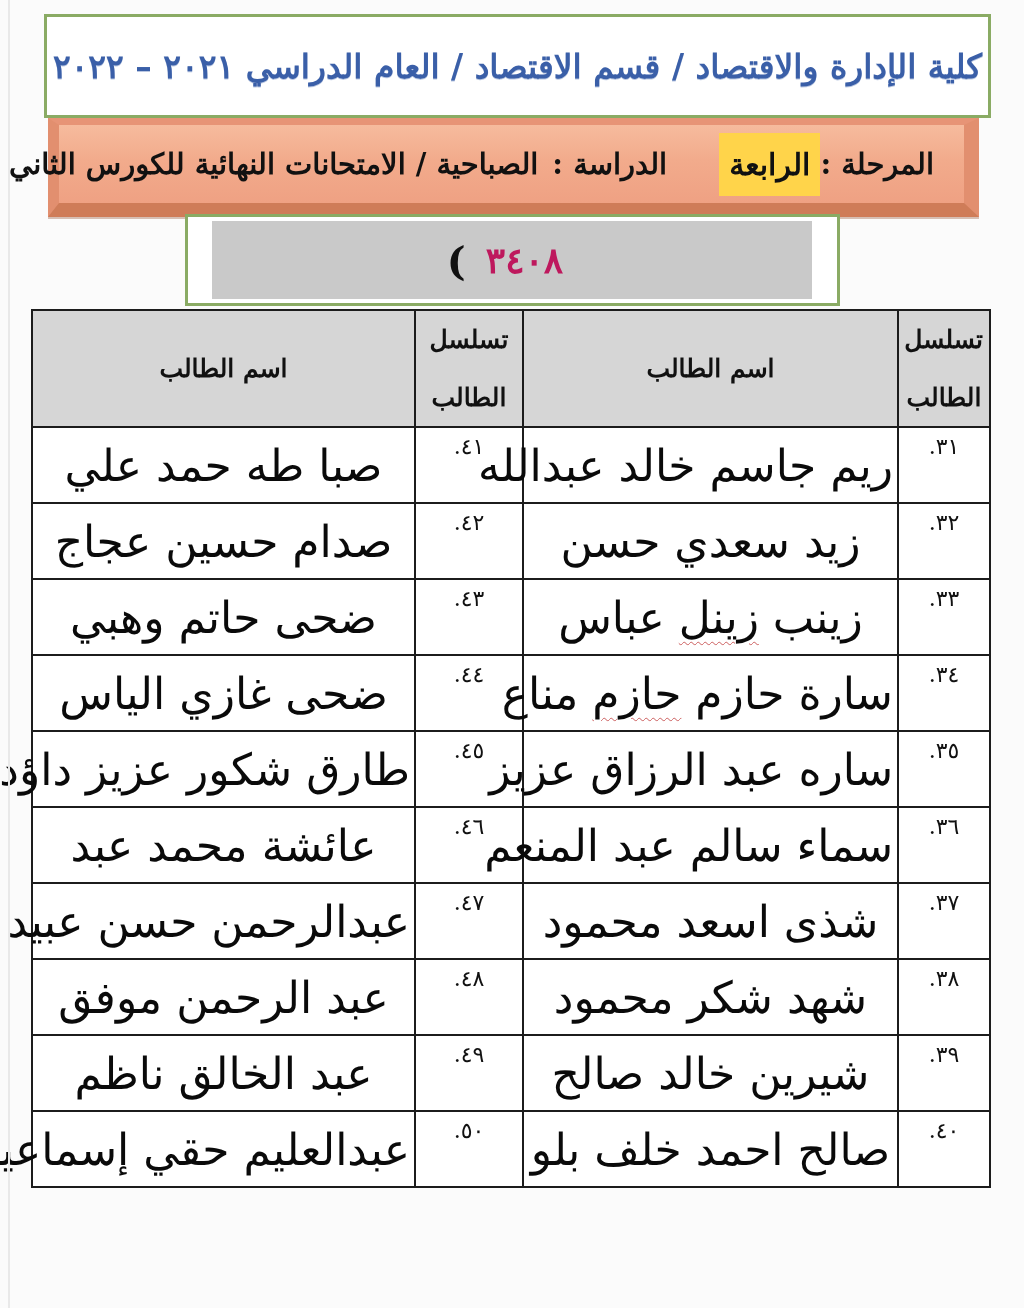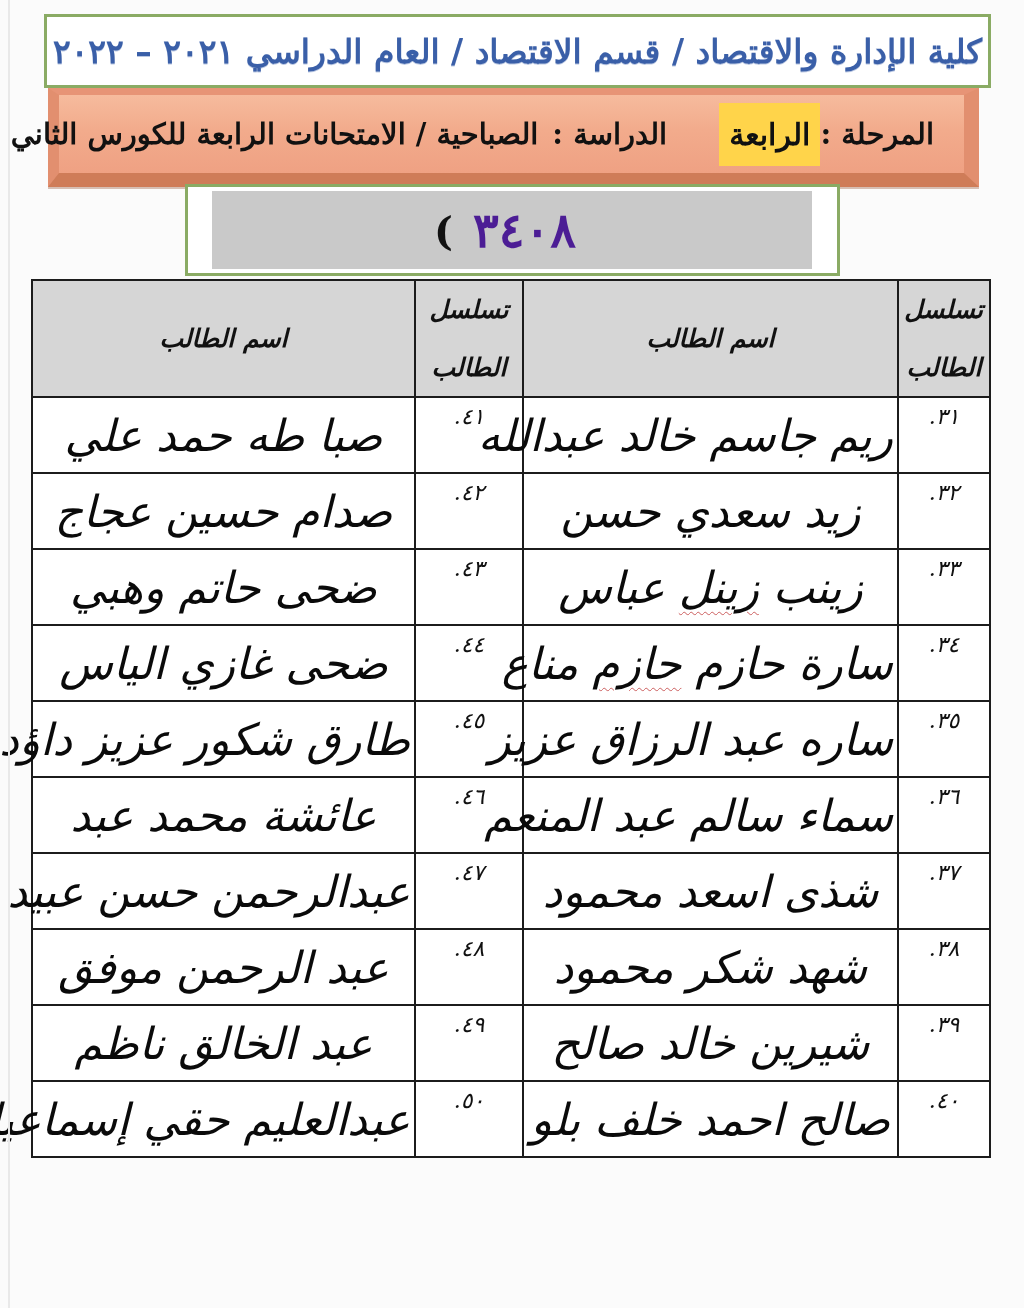--- a/index.html
+++ b/index.html
@@ -9,21 +9,21 @@
     font-family:"DejaVu Serif","Liberation Serif",serif;
     direction:rtl;
     position:relative;
     overflow:hidden;
   }
   .page-edge{ position:absolute; left:8px; top:0; bottom:0; width:2px; background:#e9e9e9; }
 
   
   .college-box{
     margin:14px 33px 0 44px;
-    height:74px;
+    height:104px;
     background:#ffffff;
     border:3px solid #8aab64;
     display:flex; align-items:center; justify-content:center;
   }
   .college-box span{
     color:#3a5fa8;
     font-size:33px;
     font-weight:bold;
     letter-spacing:1px;
     text-shadow:0 1px 0 rgba(58,95,168,.35);
@@ -64,32 +64,32 @@
     position:relative; z-index:2;
   }
   .room-strip{
     width:600px; height:78px;
     background:#c9c9c9;
     display:flex; align-items:center; justify-content:center;
     white-space:nowrap;
   }
   .room-strip .black{ font-size:40px; font-weight:bold; color:#111; }
   .room-number{
-    font-size:48px; font-weight:bold; color:#4c1d95;
+    font-size:36px; font-weight:bold; color:#be185d;
     letter-spacing:14px; margin:0 14px 0 20px;
   }
 
   
   table.students{
     margin:3px 33px 0 33px;
     width:958px;
     border-collapse:collapse;
     table-layout:fixed;
   }
-  .students th, .students td{ border:2px solid #1c1c1c;font-style:italic; }
+  .students th, .students td{ border:2px solid #1c1c1c; }
   .students thead th{
     background:#d6d6d6;
     height:95px;
     font-size:25px; font-weight:bold; color:#111;
     text-align:center; vertical-align:middle;
     line-height:2.3;
     padding:0 6px;
   }
   .students td{ height:76px; background:#fff; }
   td.serial{
@@ -119,21 +119,21 @@
 
 <div class="college-box">
   <span>كلية الإدارة والاقتصاد / قسم الاقتصاد / العام الدراسي ٢٠٢١ – ٢٠٢٢</span>
 </div>
 
 <div class="info-bar">
   <span class="lbl">المرحلة :</span>
   <span class="stage-value">الرابعة</span>
   <span class="study-group">
     <span class="lbl">الدراسة :</span>
-    <span class="lbl">الصباحية / الامتحانات الرابعة للكورس الثاني</span>
+    <span class="lbl">الصباحية / الامتحانات النهائية للكورس الثاني</span>
   </span>
 </div>
 
 <div class="room-box">
   <div class="room-strip">
     <span class="room-number">٣٤٠٨</span>
     <span class="black">)</span>
   </div>
 </div>
 

